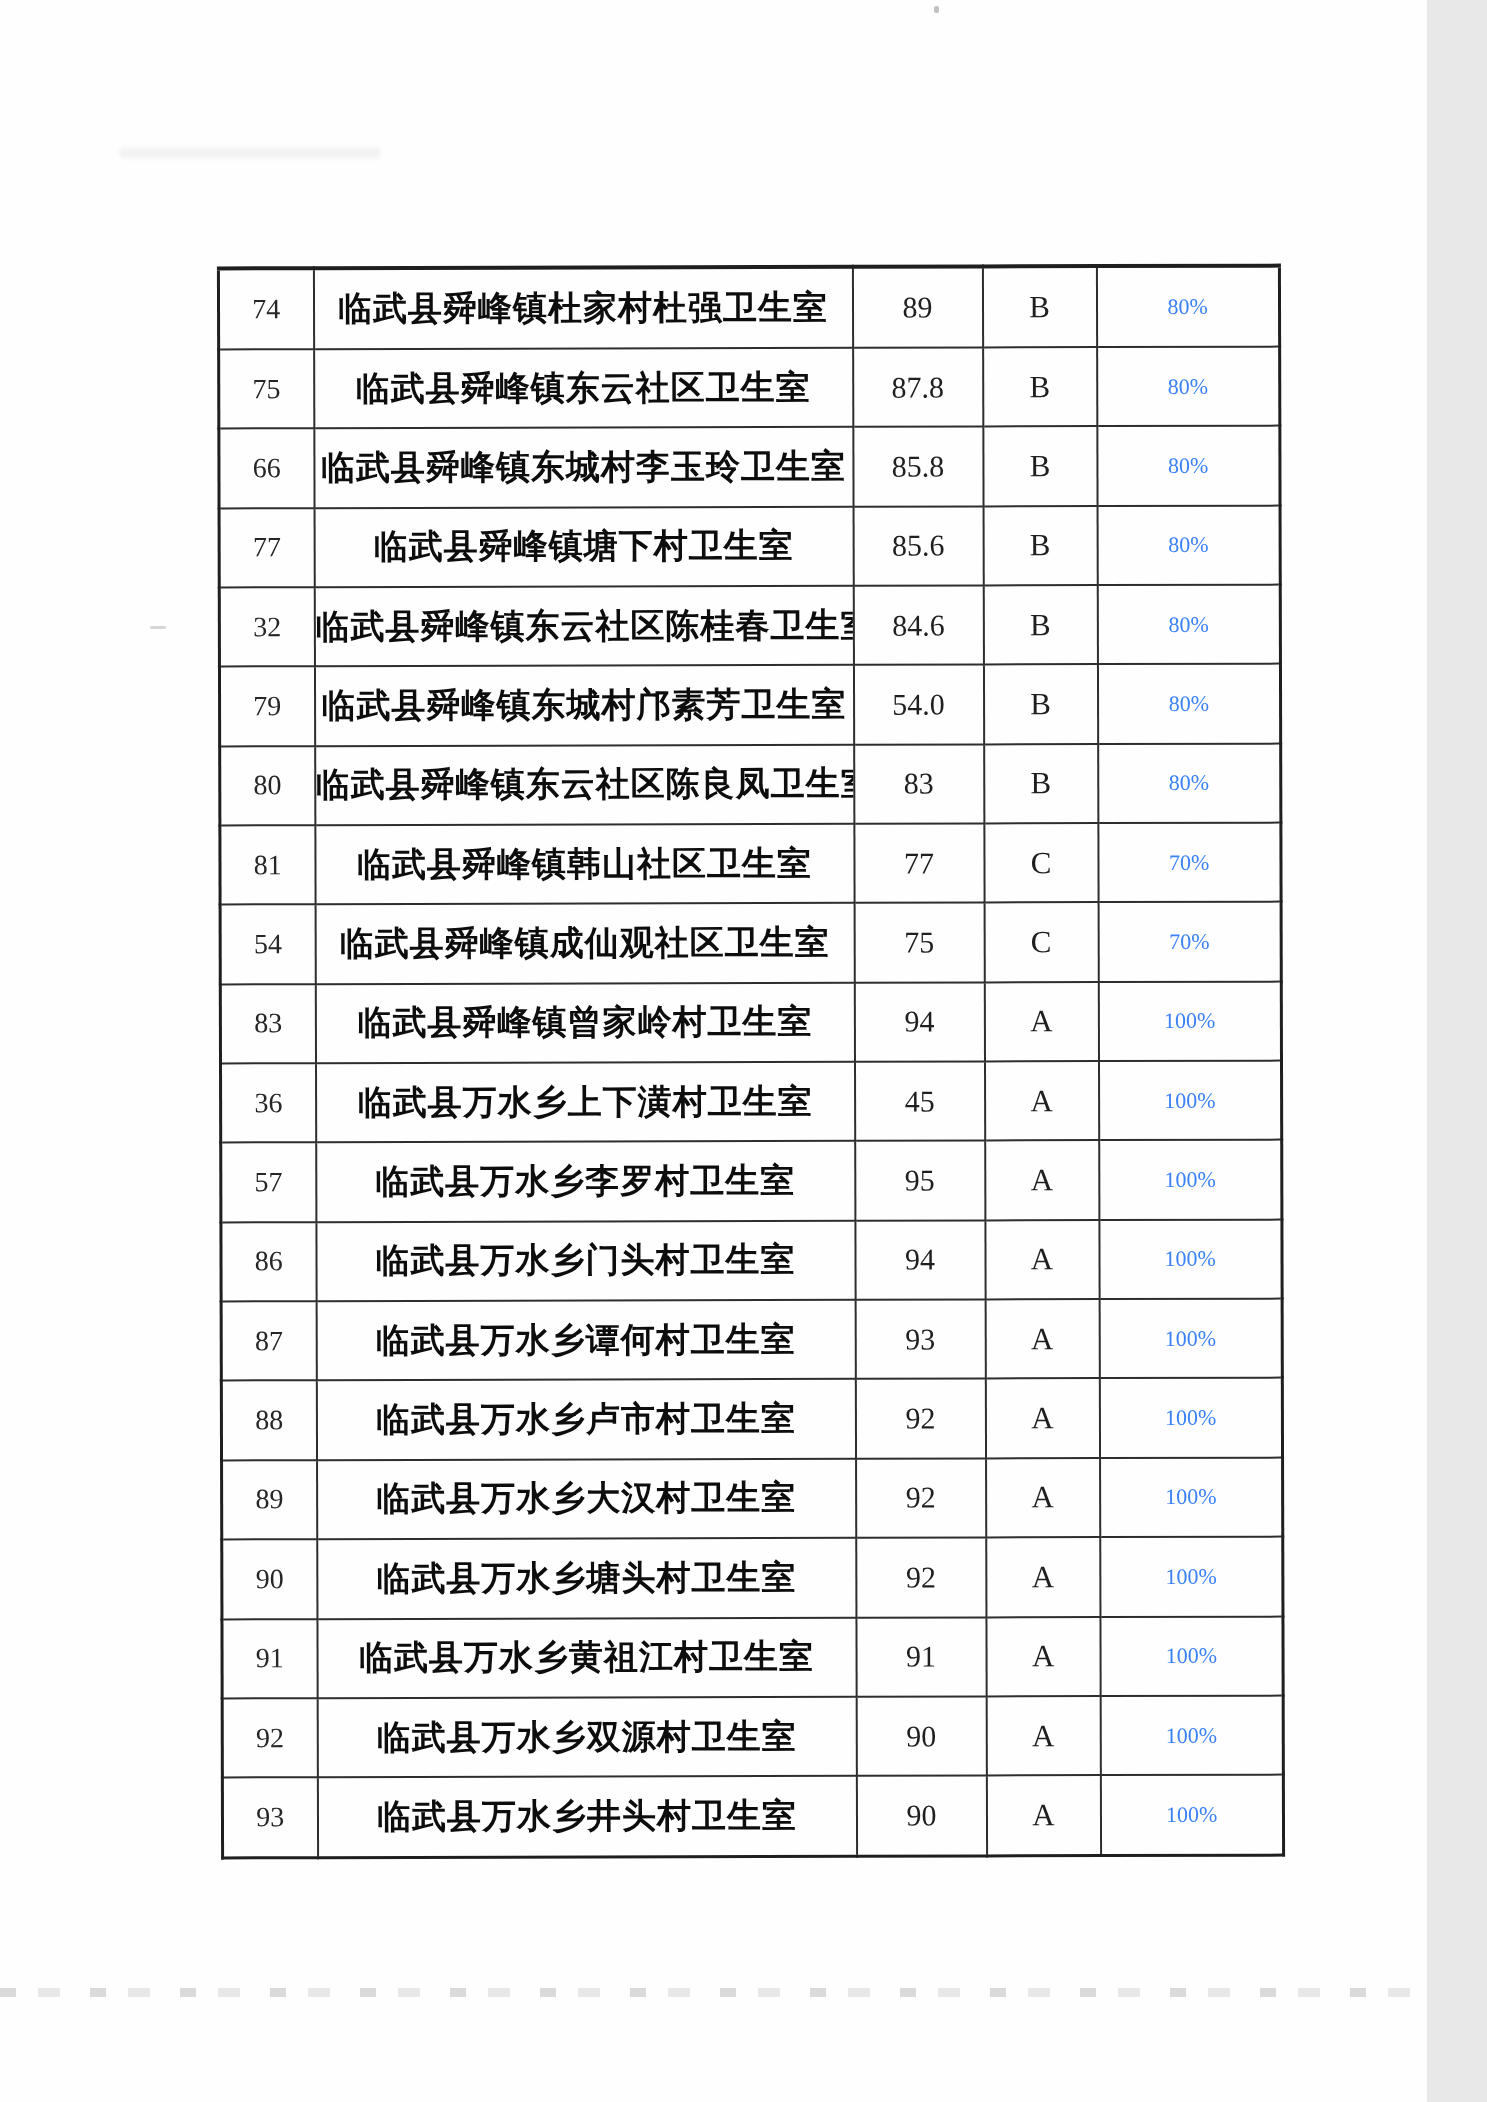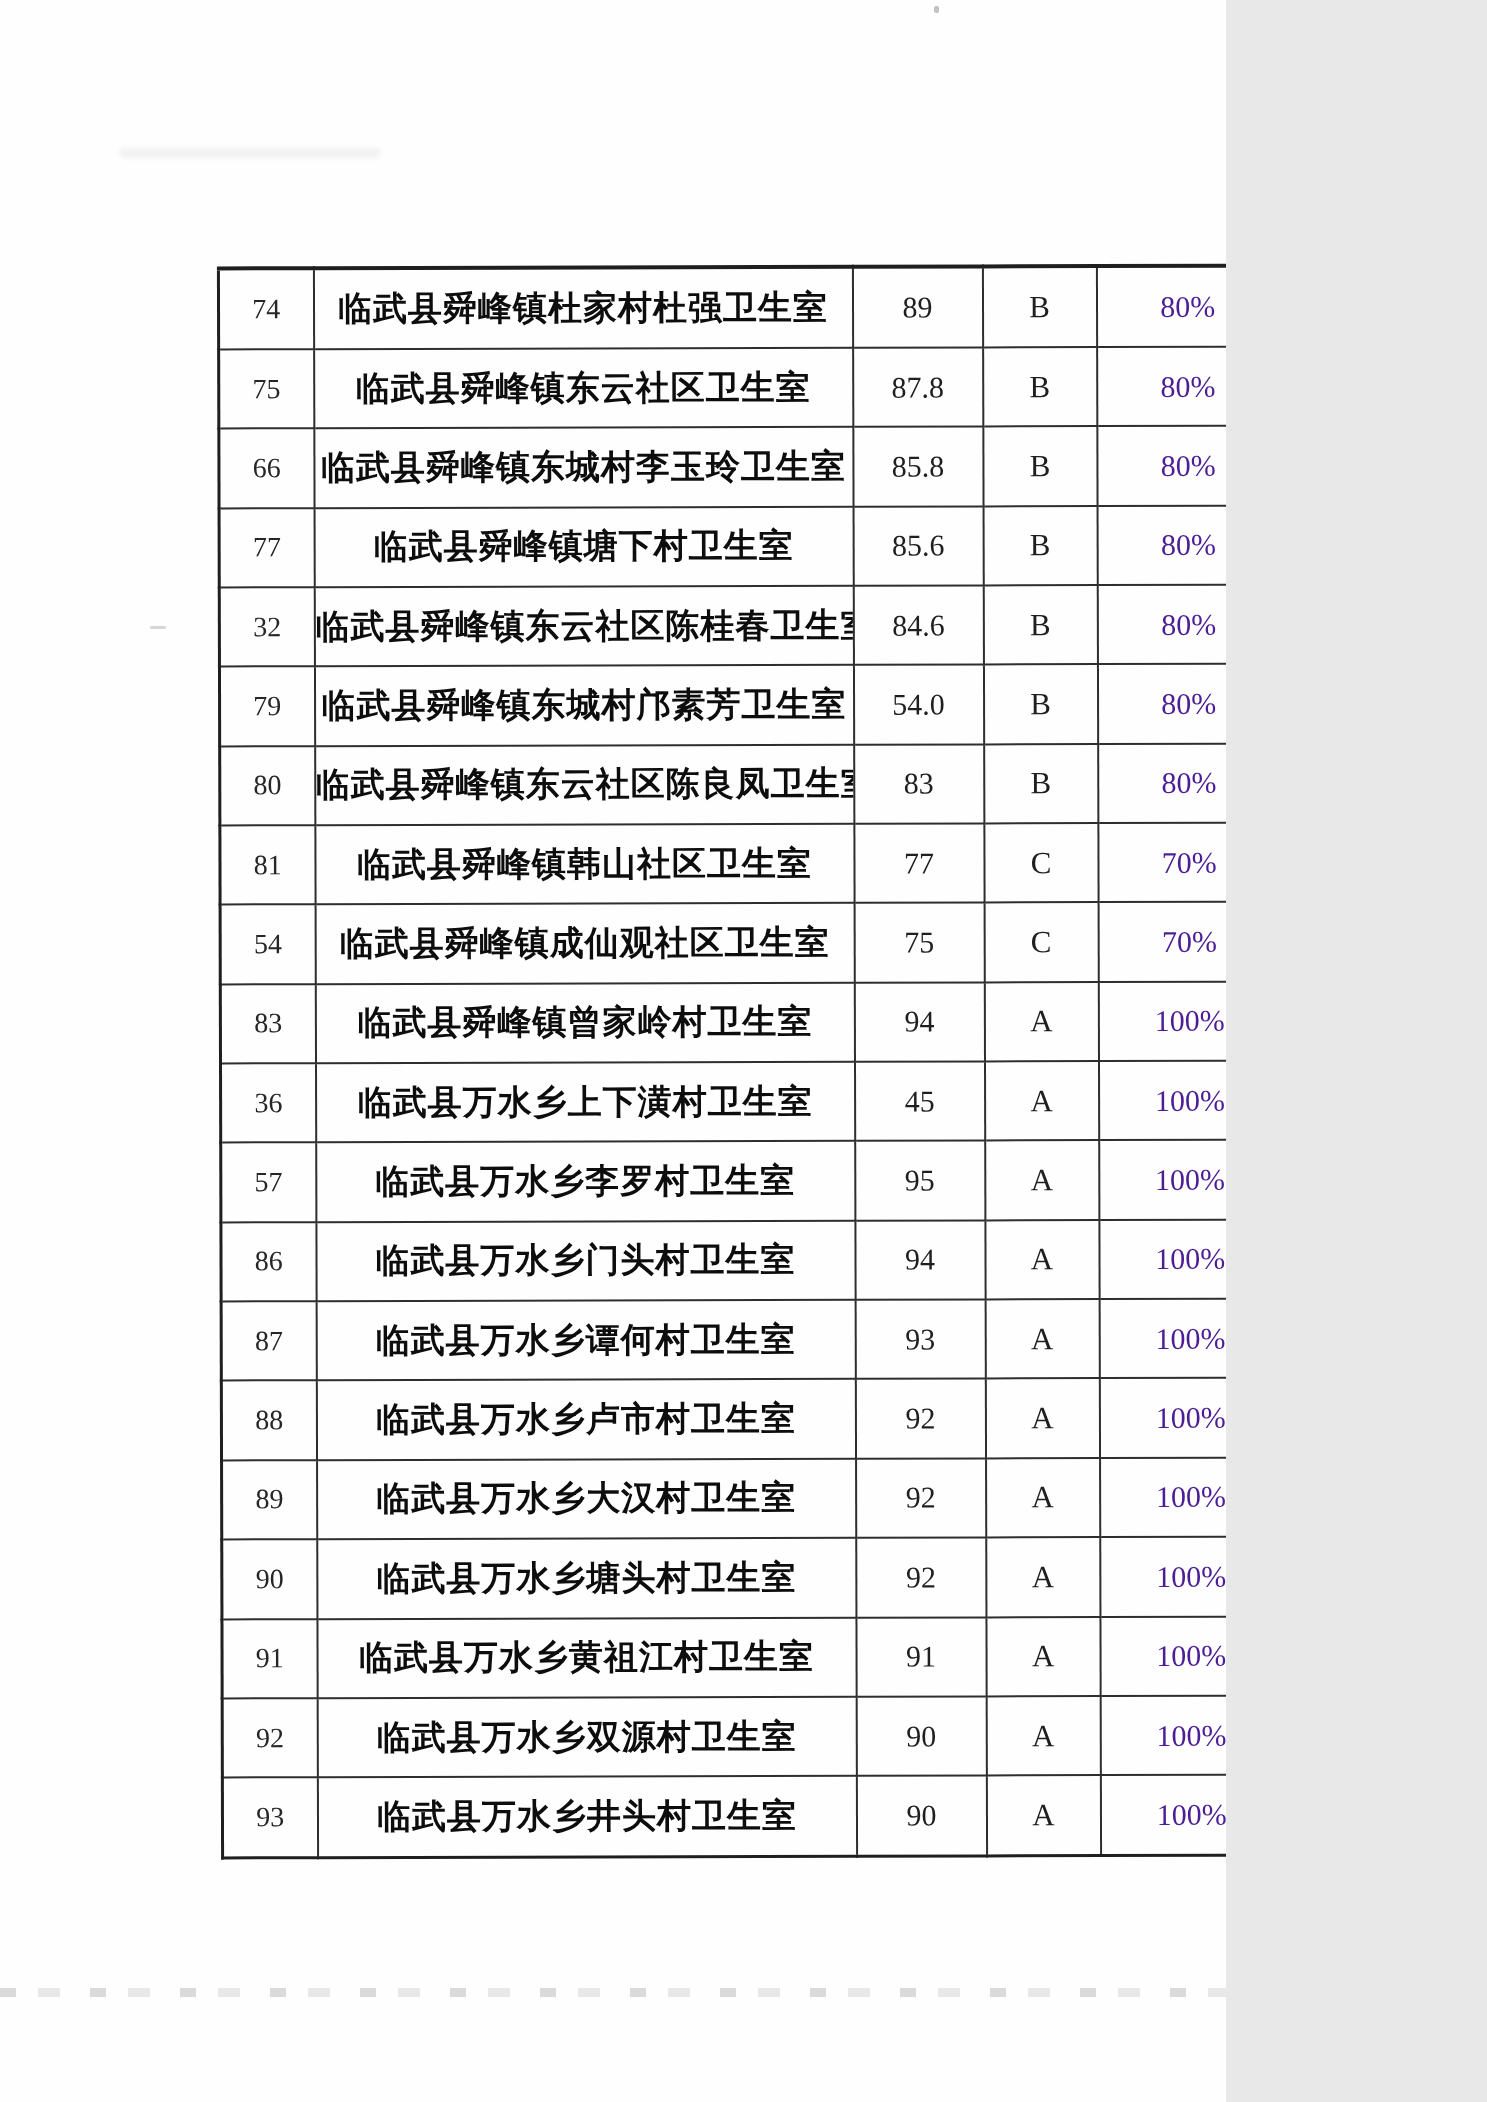--- a/index.html
+++ b/index.html
@@ -2,21 +2,21 @@
 <html><head>
 <meta charset="utf-8">
 <style>
   html, body {
     margin: 0;
     padding: 0;
     background: #e8e8e8;
   }
   .page {
     position: relative;
-    width: 1226px;
+    width: 1427px;
     height: 2102px;
     background: #fefefe;
     overflow: hidden;
     font-family: "Liberation Sans", sans-serif;
   }
   .clinic-table {
     position: absolute;
     left: 219px;
     top: 265px;
     width: 1061px;
@@ -53,22 +53,22 @@
     font-size: 30px;
     color: #1f1f1f;
   }
   td.col-grade {
     font-family: "Liberation Serif", serif;
     font-size: 31px;
     color: #1f1f1f;
   }
   td.col-percent {
     font-family: "Liberation Serif", serif;
-    font-size: 30px;
-    color: #4c1d95;
+    font-size: 22px;
+    color: #3b82f6;
   }
   
   .noise-band {
     position: absolute;
     left: 0;
     top: 1988px;
     width: 100%;
     height: 9px;
     background: repeating-linear-gradient(
       90deg,

